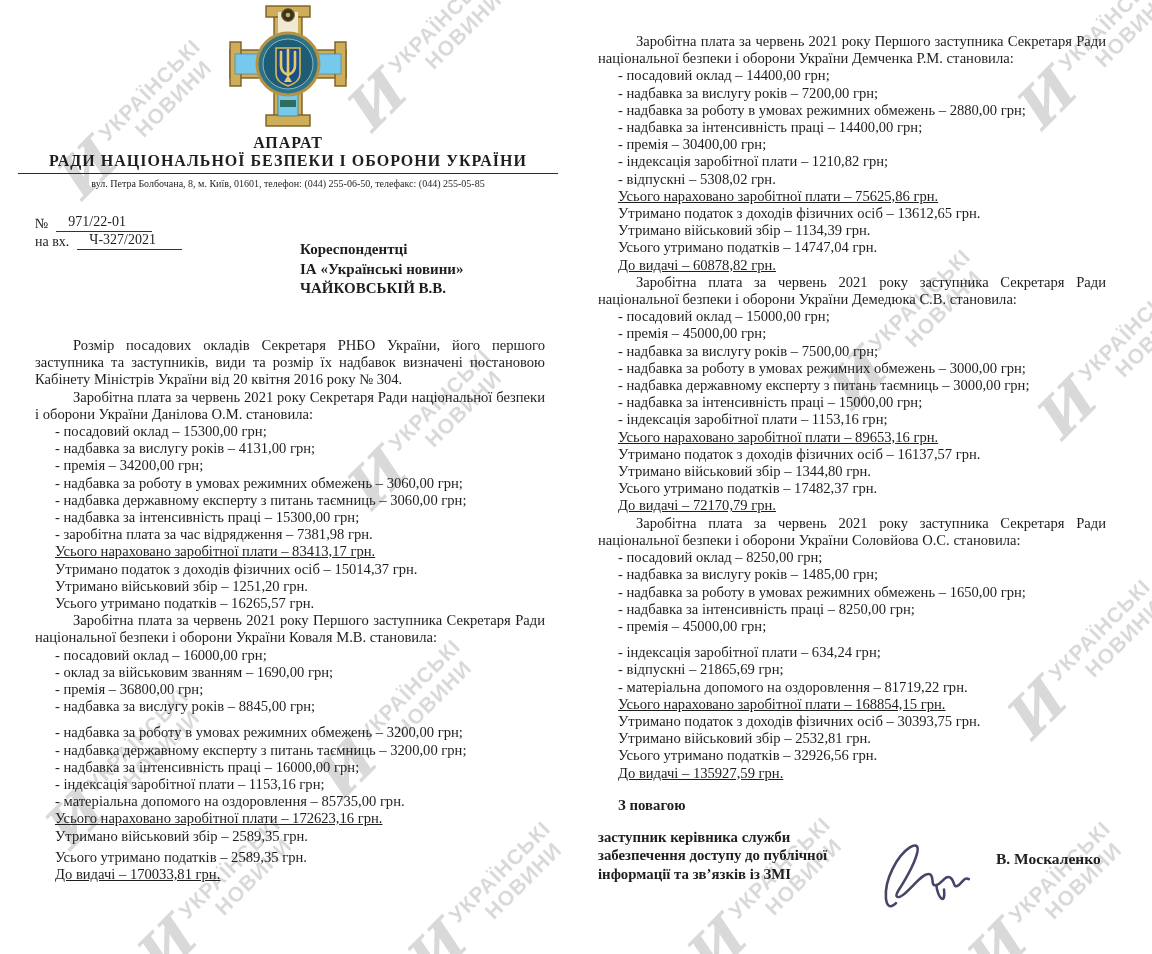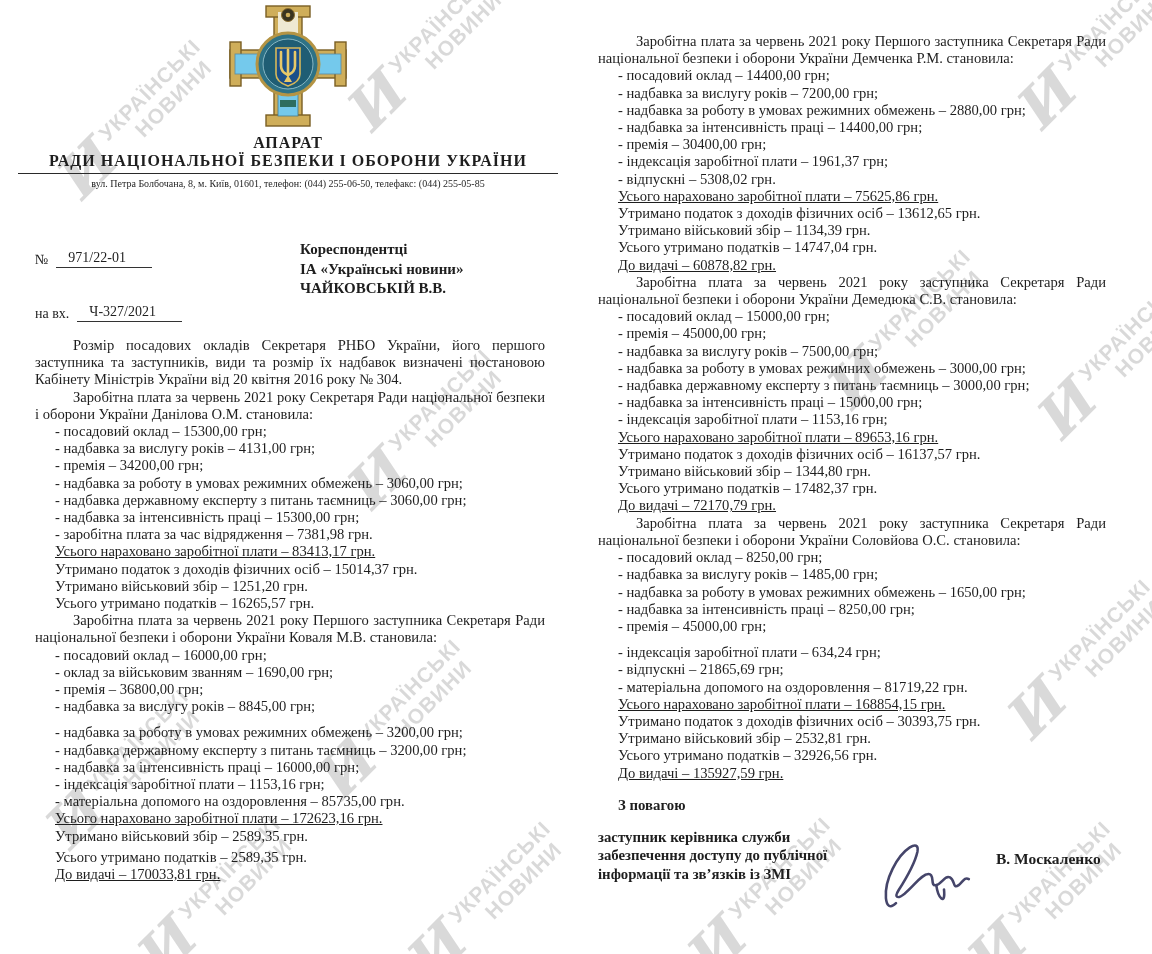--- a/index.html
+++ b/index.html
@@ -26,21 +26,21 @@
 
   
   .emblem{position:absolute;left:50%;transform:translateX(-50%);top:4px;z-index:2;}
   .org-block{position:absolute;top:134px;left:18px;right:18px;text-align:center;z-index:2;}
   .org1{font-weight:bold;font-size:16px;letter-spacing:1px;}
   .org2{font-weight:bold;font-size:16px;letter-spacing:1px;padding-bottom:3px;border-bottom:1.6px solid #2a2a2a;}
   .address{font-size:10px;margin-top:4px;}
   .ref{position:absolute;top:214px;left:35px;font-size:14px;z-index:2;}
   .ref-line{display:flex;align-items:flex-end;}
   .ref-label{margin-right:8px;}
-  .ref-val{border-bottom:1.2px solid #333;padding:0 26px 1px 12px;margin-top:36px;}
+  .ref-val{border-bottom:1.2px solid #333;padding:0 26px 1px 12px;}
   .addressee{position:absolute;top:240px;left:300px;font-weight:bold;font-size:15px;line-height:19.5px;z-index:2;}
 
   
   .docbody{position:absolute;z-index:2;font-size:14.6px;line-height:17.2px;}
   #body-left{top:337px;left:35px;right:31px;}
   #body-right{top:33px;left:22px;right:46px;}
   .bl{min-height:17.2px;}
   .bl-para{text-align:justify;text-indent:38px;}
   .bl-item{margin-left:20px;}
   .bl-itemgap{margin-left:20px;margin-top:9px;}
@@ -267,21 +267,21 @@
     </div>
 
   <div class="docbody" id="body-right">
     <div>
         <div class="bl bl-para">Заробітна плата за червень 2021 року Першого заступника Секретаря Ради національної безпеки і оборони України Демченка Р.М. становила:</div>
         <div class="bl bl-item">- посадовий оклад – 14400,00 грн;</div>
         <div class="bl bl-item">- надбавка за вислугу років – 7200,00 грн;</div>
         <div class="bl bl-item">- надбавка за роботу в умовах режимних обмежень – 2880,00 грн;</div>
         <div class="bl bl-item">- надбавка за інтенсивність праці – 14400,00 грн;</div>
         <div class="bl bl-item">- премія – 30400,00 грн;</div>
-        <div class="bl bl-item">- індексація заробітної плати – 1961,37 грн;</div>
+        <div class="bl bl-item">- індексація заробітної плати – 1210,82 грн;</div>
         <div class="bl bl-item">- відпускні – 5308,02 грн.</div>
         <div class="bl bl-tunder">Усього нараховано заробітної плати – 75625,86 грн.</div>
         <div class="bl bl-plain">Утримано податок з доходів фізичних осіб – 13612,65 грн.</div>
         <div class="bl bl-plain">Утримано військовий збір – 1134,39 грн.</div>
         <div class="bl bl-plain">Усього утримано податків – 14747,04 грн.</div>
         <div class="bl bl-tunder">До видачі – 60878,82 грн.</div>
         <div class="bl bl-para">Заробітна плата за червень 2021 року заступника Секретаря Ради національної безпеки і оборони України Демедюка С.В. становила:</div>
         <div class="bl bl-item">- посадовий оклад – 15000,00 грн;</div>
         <div class="bl bl-item">- премія – 45000,00 грн;</div>
         <div class="bl bl-item">- надбавка за вислугу років – 7500,00 грн;</div>

